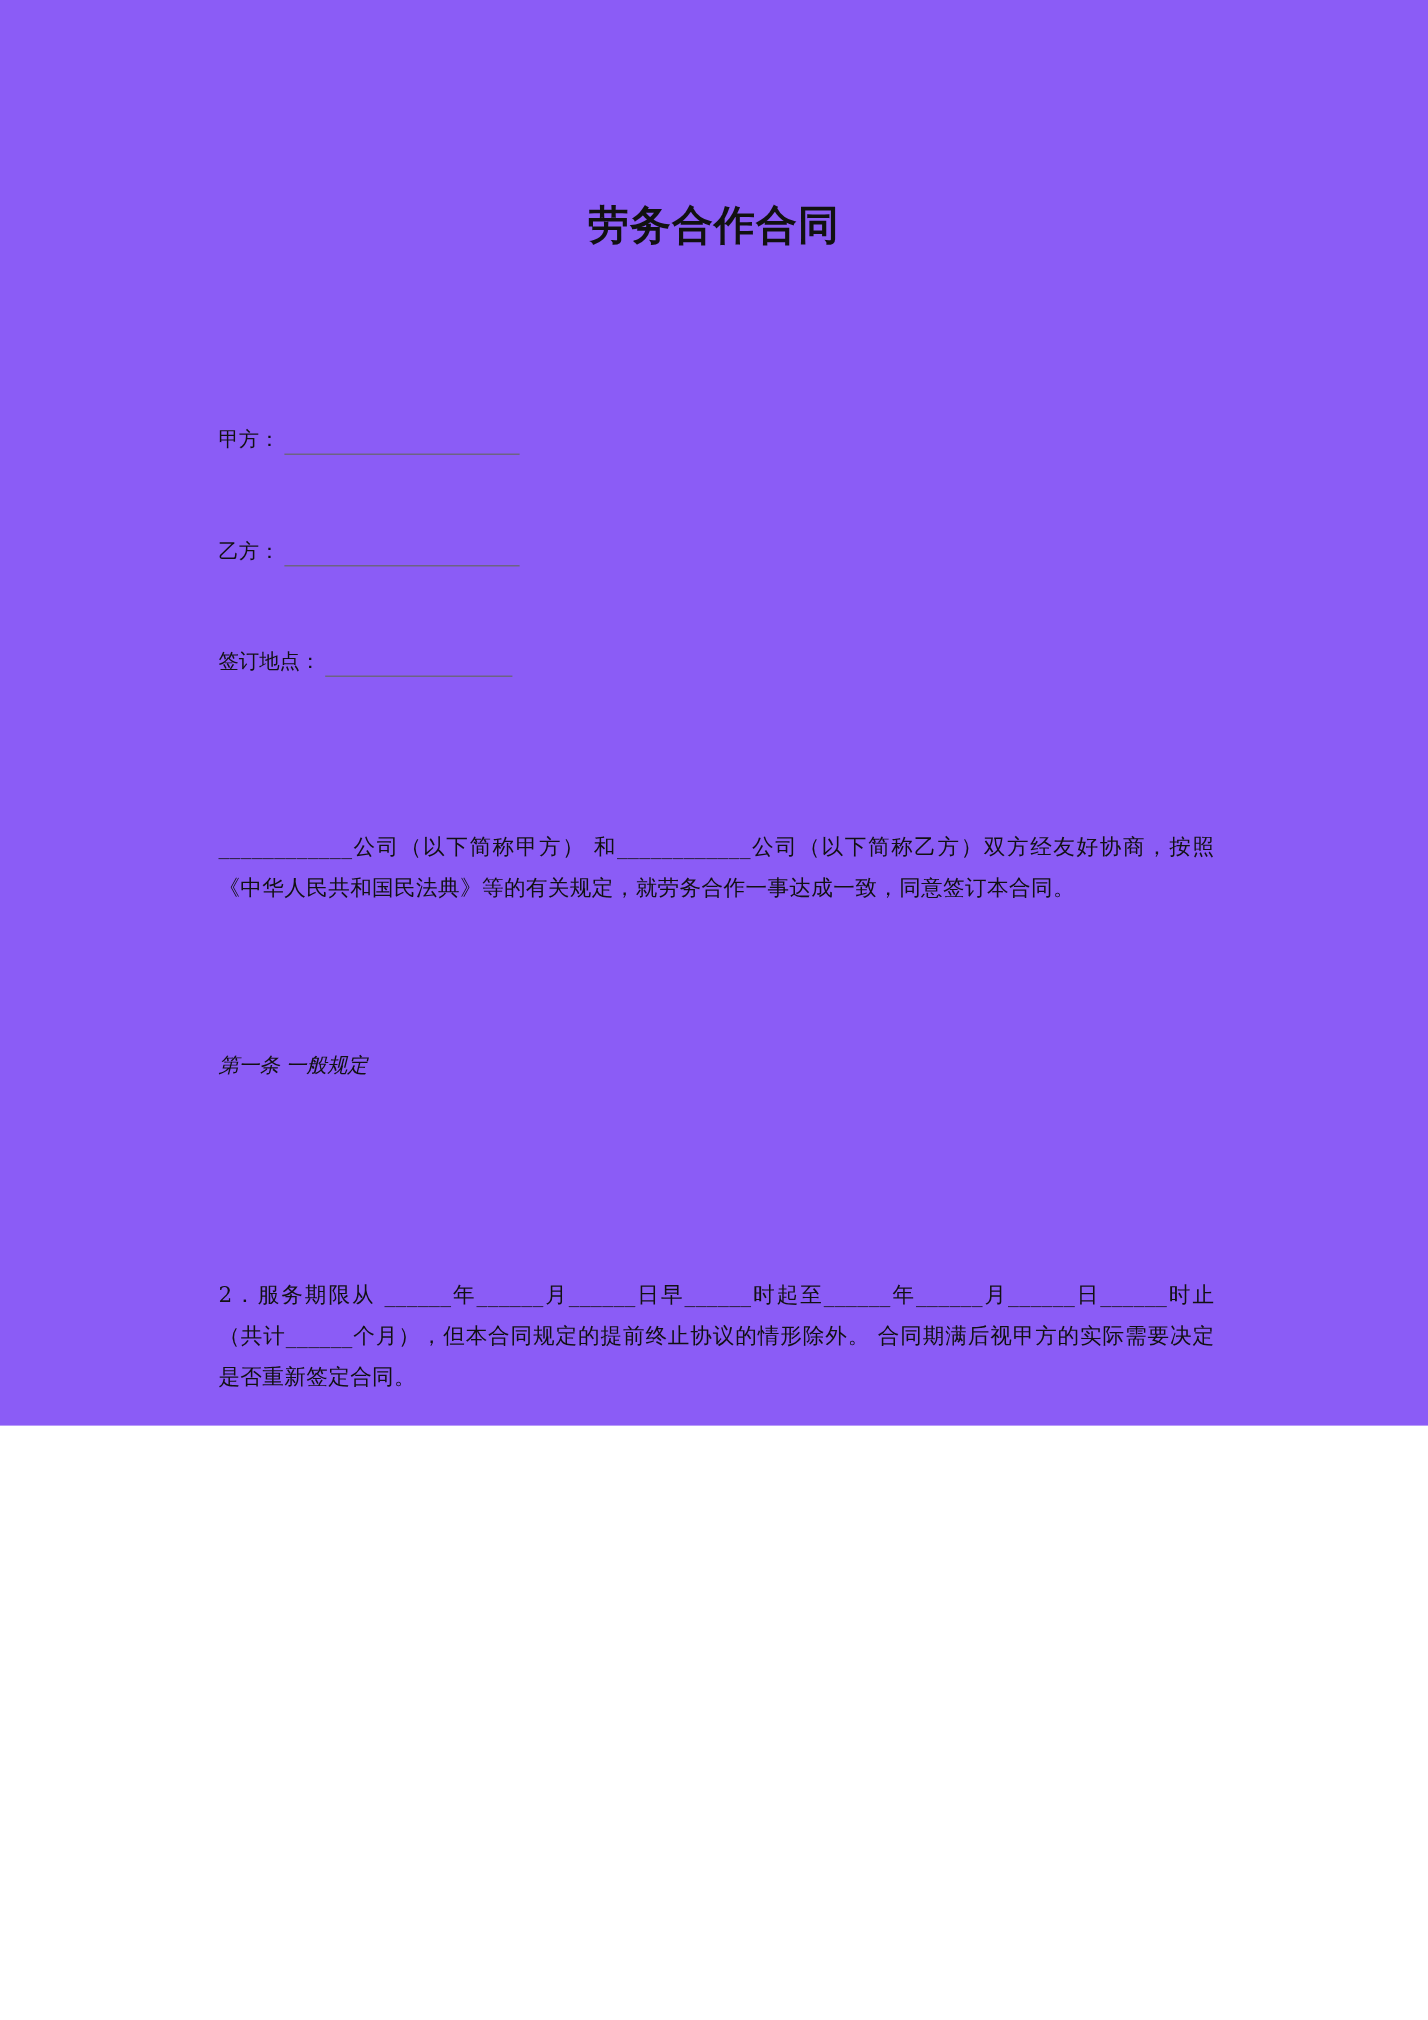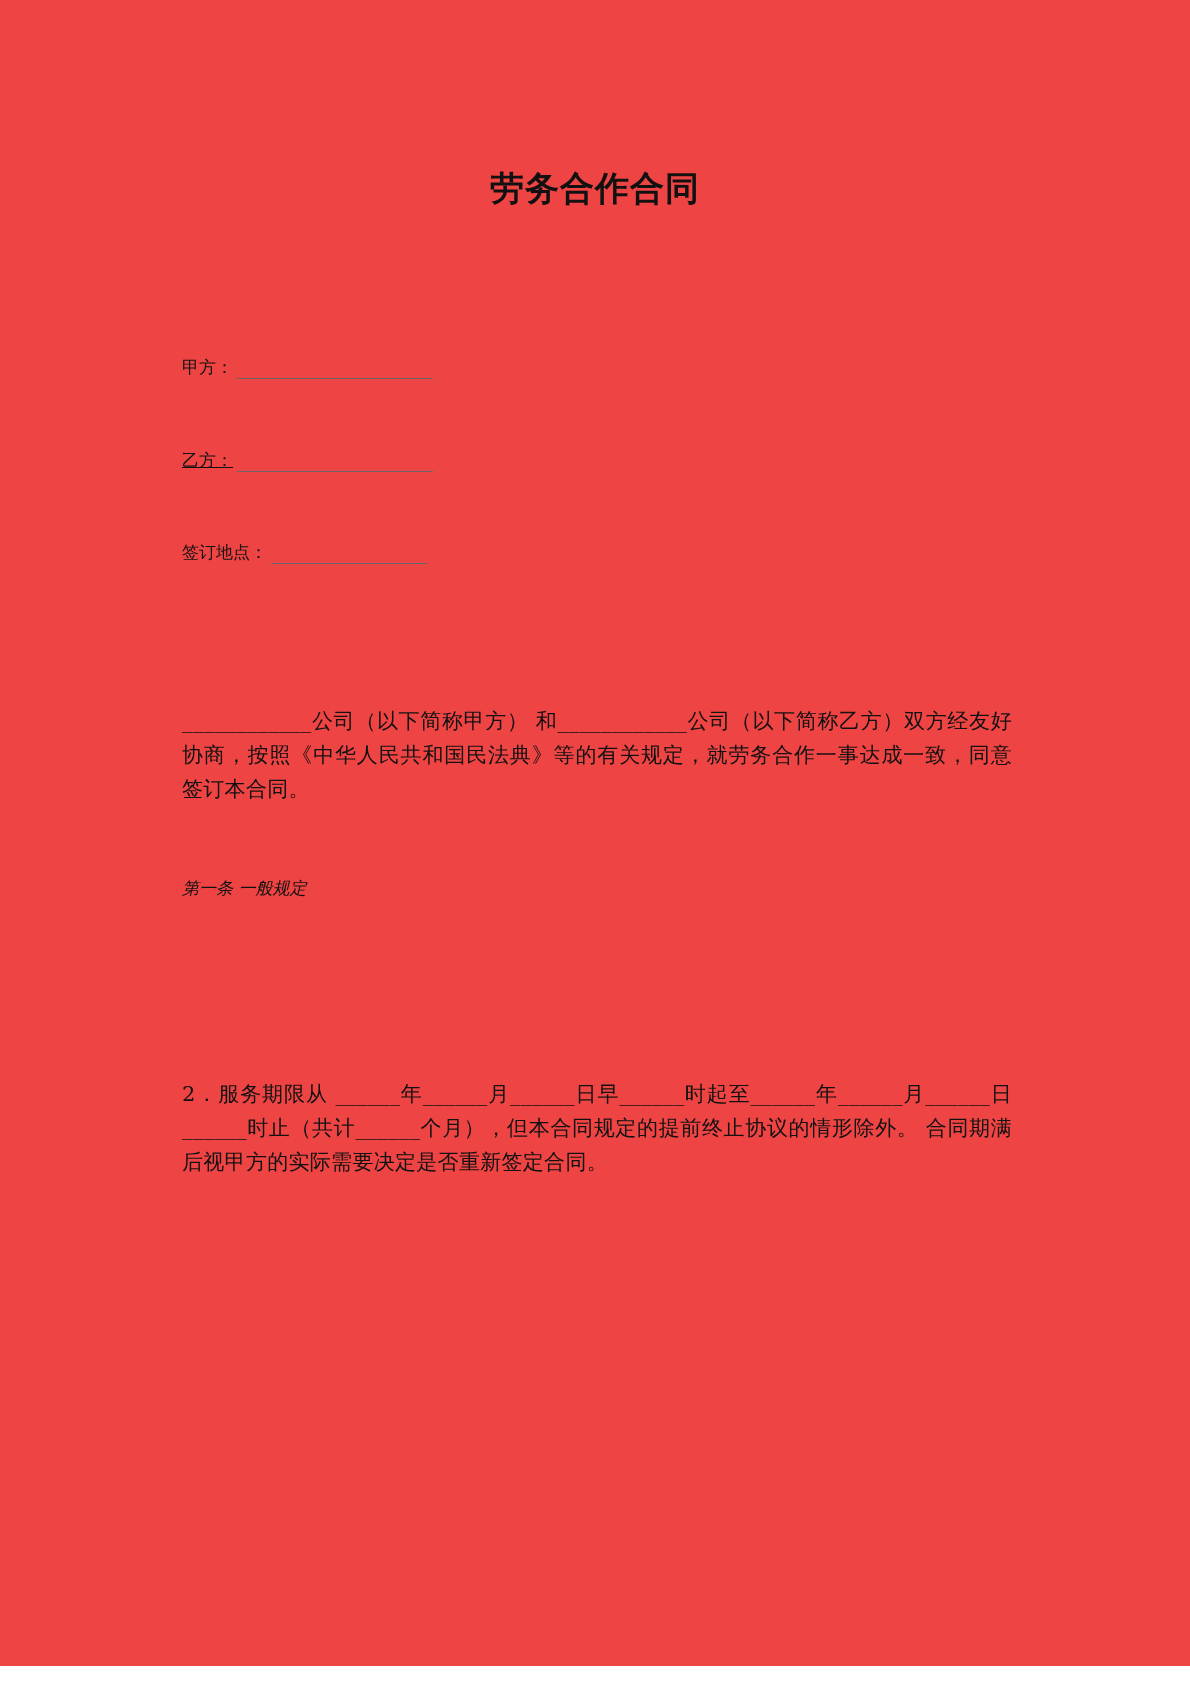--- a/index.html
+++ b/index.html
@@ -12,22 +12,22 @@
       height: 1683px;
       position: relative;
       overflow: hidden;
       color: #111111;
       font-family: "DejaVu Serif", "Liberation Serif", serif;
     }
     .page {
       position: absolute;
       left: 0; top: 0;
       width: 1190px;
-      height: 1666px;
-      background: #ef4444;
+      height: 1188px;
+      background: #8b5cf6;
     }
     .title {
       position: absolute;
       top: 168px;
       left: 0;
       width: 1190px;
       text-align: center;
       font-size: 34px;
       font-weight: bold;
       letter-spacing: 1px;
@@ -44,45 +44,44 @@
       display: inline-block;
       vertical-align: bottom;
       border-bottom: 1px solid #666666;
       height: 18px;
       margin-left: 4px;
     }
     .para {
       position: absolute;
       left: 182px;
       width: 830px;
-      font-size: 21px;
+      font-size: 18px;
       line-height: 34px;
       letter-spacing: 0.3px;
       text-align: justify;
-      margin-top: 14px;
     }
     .heading {
       position: absolute;
       left: 182px;
       font-size: 17px;
       line-height: 24px;
     }
   </style>
 </head>
 <body>
 
 <div class="page">
 
   <div class="title">劳务合作合同</div>
 
   <div class="field" style="top:355px;text-align:center;">
     <span>甲方：</span><span class="blank" style="width:196px;"></span>
   </div>
 
-  <div class="field" style="top:448px;text-decoration:underline;">
+  <div class="field" style="top:448px;">
     <span>乙方：</span><span class="blank" style="width:196px;"></span>
   </div>
 
   <div class="field" style="top:540px;">
     <span>签订地点：</span><span class="blank" style="width:156px;"></span>
   </div>
 
   <div class="para" style="top:690px;">____________公司（以下简称甲方） 和____________公司（以下简称乙方）双方经友好协商，按照《中华人民共和国民法典》等的有关规定，就劳务合作一事达成一致，同意签订本合同。</div>
 
   <div class="heading" style="top:876px;font-style:italic;">第一条 一般规定</div>

